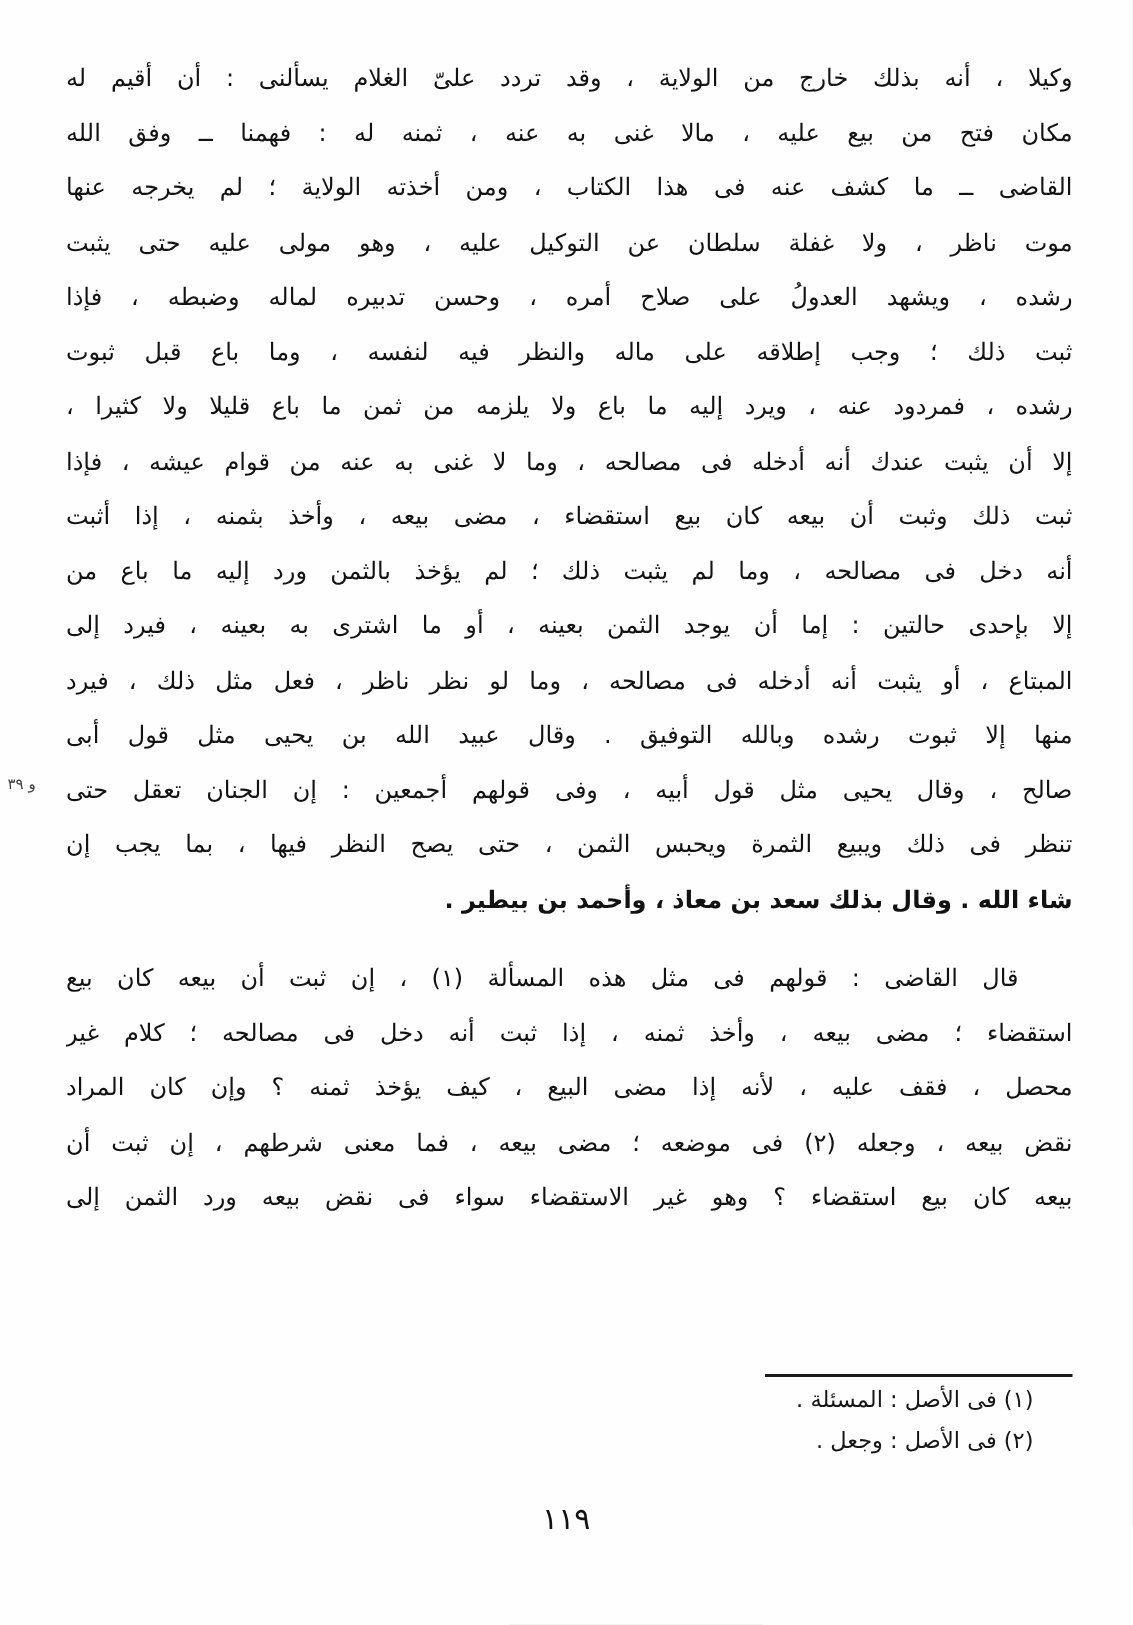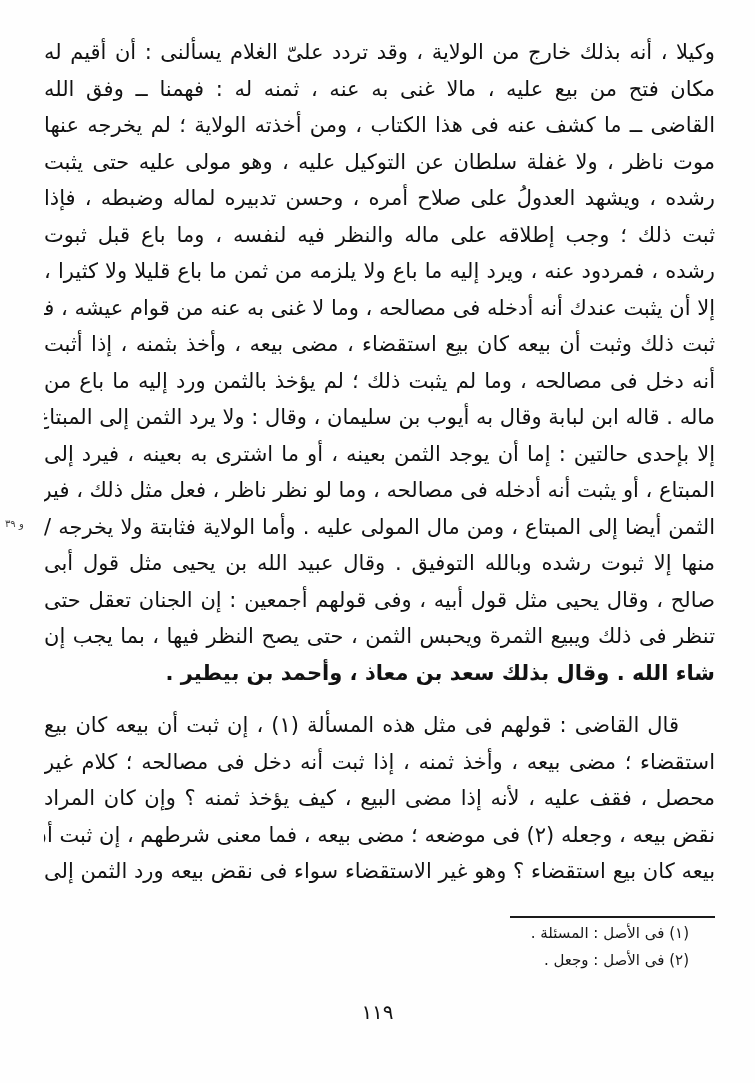--- a/index.html
+++ b/index.html
@@ -18,21 +18,21 @@
     overflow: hidden;
   }
   .text-block {
     position: absolute;
     top: 34px;
     right: 40px;
     left: 44px;
     direction: rtl;
   }
   .line {
-    font-size: 21px;
+    font-size: 16px;
     line-height: 36.5px;
     text-align: justify;
     text-align-last: justify;
     text-justify: inter-word;
     white-space: nowrap;
     overflow: hidden;
   }
   .line.short {
     text-align-last: right;
     font-weight: bold;
@@ -93,24 +93,22 @@
       <div class="line">وكيلا ، أنه بذلك خارج من الولاية ، وقد تردد علىّ الغلام يسألنى : أن أقيم له</div>
       <div class="line">مكان فتح من بيع عليه ، مالا غنى به عنه ، ثمنه له : فهمنا ــ وفق الله</div>
       <div class="line">القاضى ــ ما كشف عنه فى هذا الكتاب ، ومن أخذته الولاية ؛ لم يخرجه عنها</div>
       <div class="line">موت ناظر ، ولا غفلة سلطان عن التوكيل عليه ، وهو مولى عليه حتى يثبت</div>
       <div class="line">رشده ، ويشهد العدولُ على صلاح أمره ، وحسن تدبيره لماله وضبطه ، فإذا</div>
       <div class="line">ثبت ذلك ؛ وجب إطلاقه على ماله والنظر فيه لنفسه ، وما باع قبل ثبوت</div>
       <div class="line">رشده ، فمردود عنه ، ويرد إليه ما باع ولا يلزمه من ثمن ما باع قليلا ولا كثيرا ،</div>
       <div class="line">إلا أن يثبت عندك أنه أدخله فى مصالحه ، وما لا غنى به عنه من قوام عيشه ، فإذا</div>
       <div class="line">ثبت ذلك وثبت أن بيعه كان بيع استقضاء ، مضى بيعه ، وأخذ بثمنه ، إذا أثبت</div>
       <div class="line">أنه دخل فى مصالحه ، وما لم يثبت ذلك ؛ لم يؤخذ بالثمن ورد إليه ما باع من</div>
-      <div class="line">ماله . قاله ابن لبابة وقال به أيوب بن سليمان ، وقال : ولا يرد الثمن إلى المبتاع</div>
       <div class="line">إلا بإحدى حالتين : إما أن يوجد الثمن بعينه ، أو ما اشترى به بعينه ، فيرد إلى</div>
       <div class="line">المبتاع ، أو يثبت أنه أدخله فى مصالحه ، وما لو نظر ناظر ، فعل مثل ذلك ، فيرد</div>
-      <div class="line">الثمن أيضا إلى المبتاع ، ومن مال المولى عليه . وأما الولاية فثابتة ولا يخرجه /</div>
       <div class="line">منها إلا ثبوت رشده وبالله التوفيق . وقال عبيد الله بن يحيى مثل قول أبى</div>
       <div class="line">صالح ، وقال يحيى مثل قول أبيه ، وفى قولهم أجمعين : إن الجنان تعقل حتى</div>
       <div class="line">تنظر فى ذلك ويبيع الثمرة ويحبس الثمن ، حتى يصح النظر فيها ، بما يجب إن</div>
       <div class="line short">شاء الله . وقال بذلك سعد بن معاذ ، وأحمد بن بيطير .</div>
     </div>
 
     <div class="para-gap"></div>
 
     <div>
       <div class="line indent">قال القاضى : قولهم فى مثل هذه المسألة (١) ، إن ثبت أن بيعه كان بيع</div>

